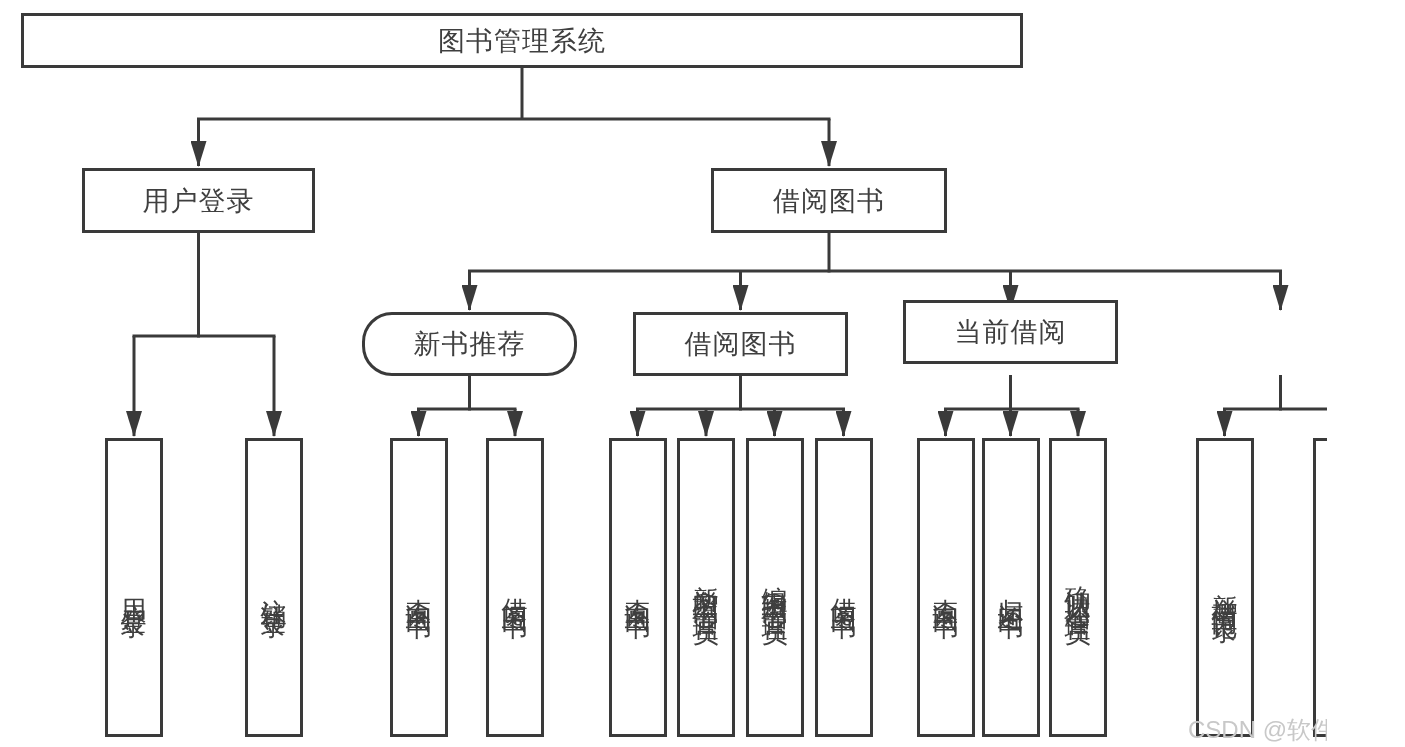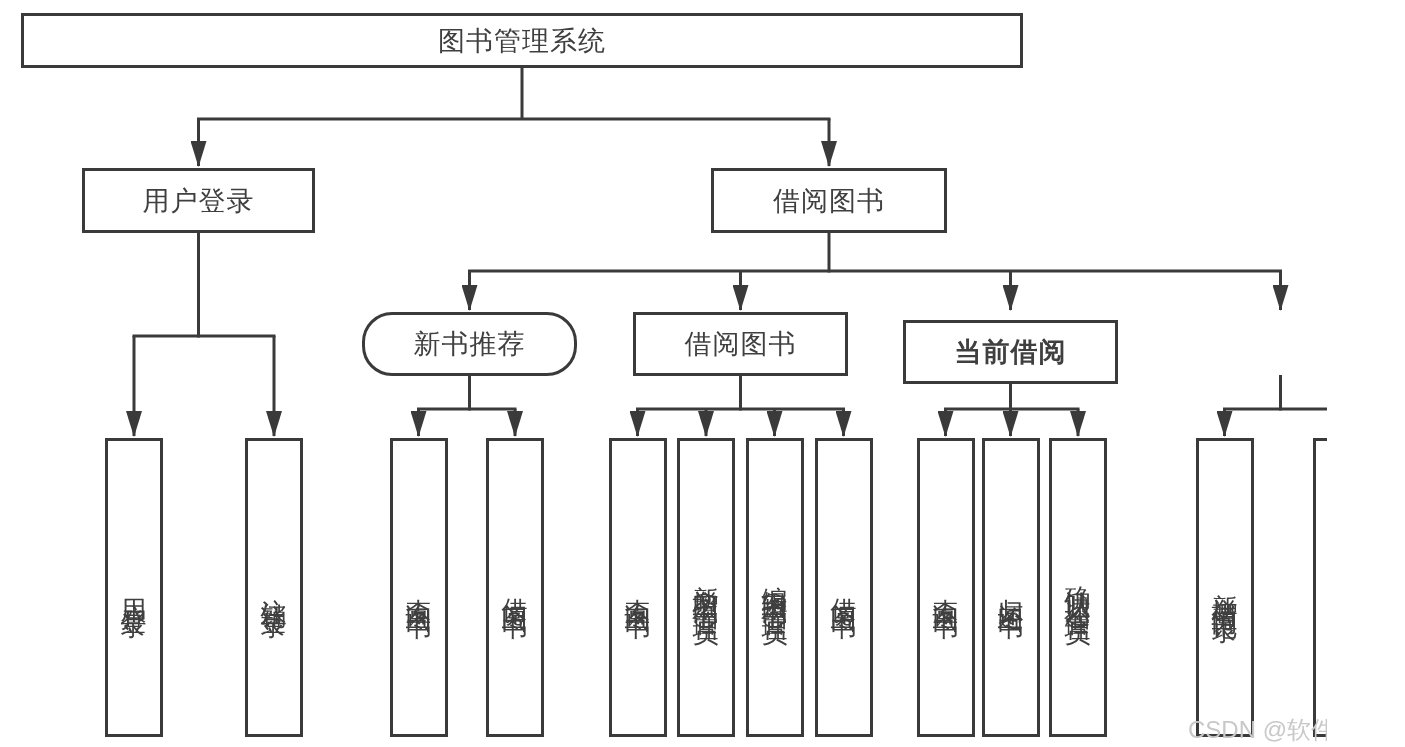--- a/index.html
+++ b/index.html
@@ -26,21 +26,21 @@
     letter-spacing:5px;
     font-size:26px;
     line-height:1;
     white-space:nowrap;
   }
   .root{left:21px;top:13px;width:1002px;height:55px;}
   .n-user-login{left:82px;top:168px;width:233px;height:65px;}
   .n-book-mgmt{left:711px;top:168px;width:236px;height:65px;}
   .n-new-books{left:362px;top:312px;width:215px;height:64px;border-radius:30px;}
   .n-book-borrow{left:633px;top:312px;width:215px;height:64px;}
-  .n-current-borrow{left:903px;top:320px;width:215px;height:64px;font-weight:bold;}
+  .n-current-borrow{left:903px;top:300px;width:215px;height:64px;}
   .n-borrow-records{left:1173px;top:312px;width:215px;height:64px;}
   .leaf{top:438px;width:58px;height:299px;}
   .l1{left:105px;} .l2{left:245px;}
   .l3{left:390px;} .l4{left:486px;}
   .l5{left:609px;} .l6{left:677px;} .l7{left:746px;} .l8{left:815px;}
   .l9{left:917px;} .l10{left:982px;} .l11{left:1049px;}
   .l12{left:1196px;} .l13{left:1313px;}
   .watermark{
     position:absolute;left:1188px;top:714px;
     font-size:24px;color:#c8c8c8;

